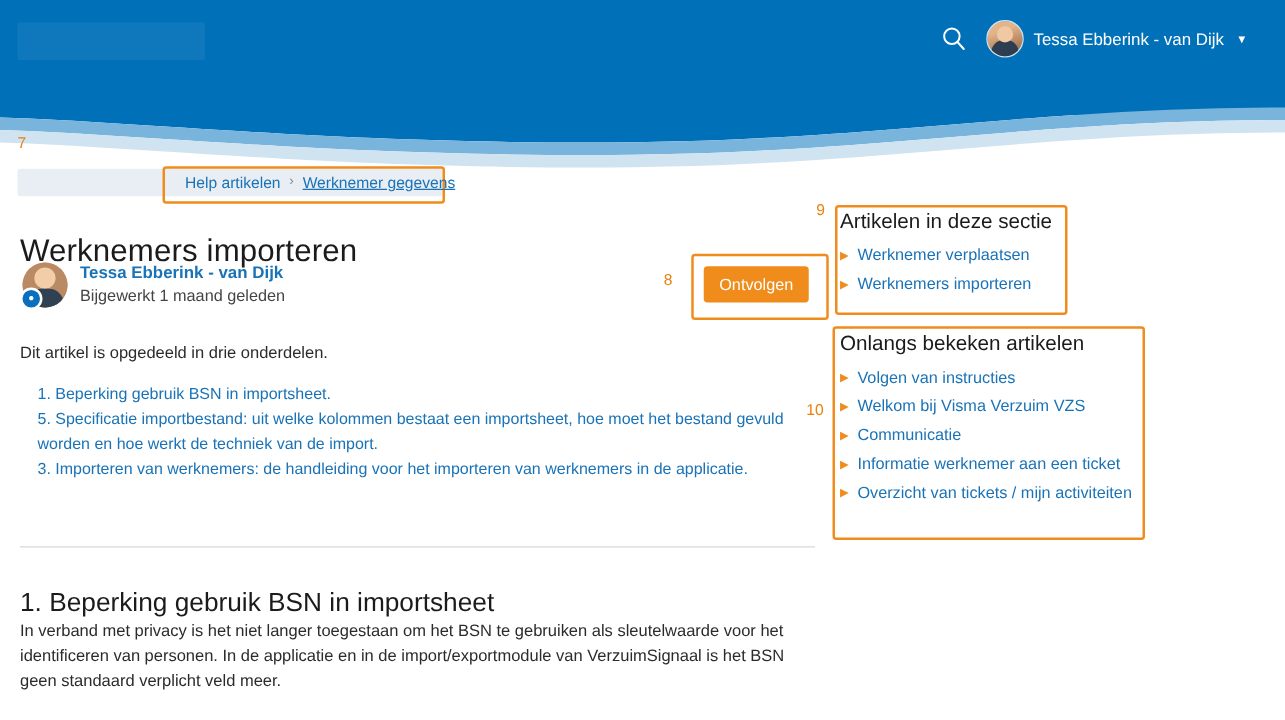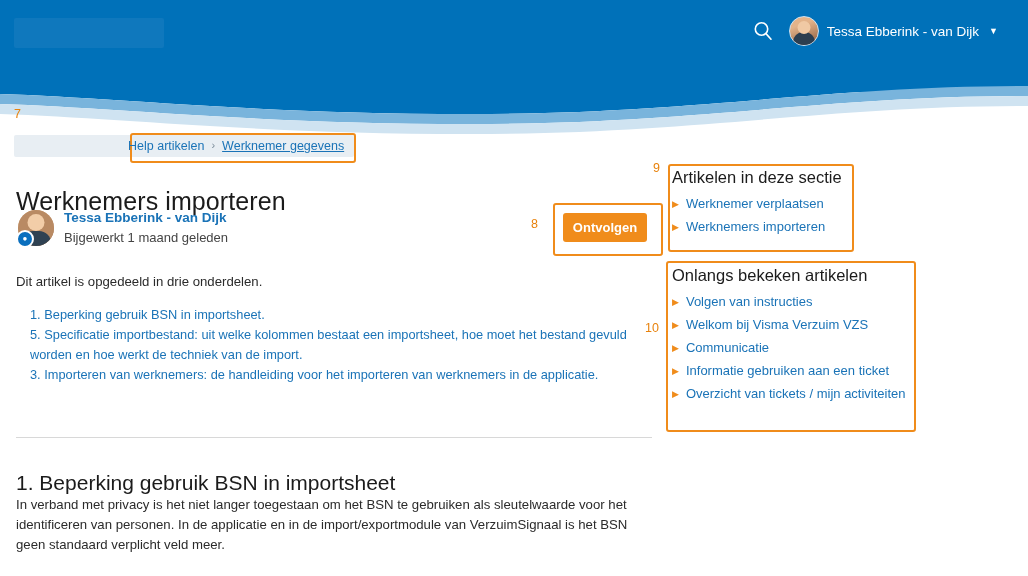--- a/index.html
+++ b/index.html
@@ -126,21 +126,21 @@
   .breadcrumb-bar {
     position: absolute;
     left: 14px; top: 135px;
     width: 340px;
     height: 22px;
     background: #e8eef3;
     border-radius: 2px;
   }
   .breadcrumb {
     position: absolute;
-    left: 128px; top: 139px;
+    left: 148px; top: 139px;
     font-size: 12.5px;
     color: #1a73b7;
     display: flex;
     align-items: flex-start;
     gap: 7px;
     white-space: nowrap;
   }
   .breadcrumb a {
     color: #1a73b7;
     text-decoration: none;
@@ -241,21 +241,20 @@
     position: absolute;
     left: 563px; top: 213px;
     width: 84px;
     height: 29px;
     background: #f08c1b;
     color: #ffffff;
     font-size: 13px;
     border: none;
     border-radius: 3px;
     cursor: pointer;
-    font-weight: bold;
   }
 
   
   .article-body {
     position: absolute;
     left: 16px; top: 272px;
     width: 636px;
     font-size: 13.2px;
     color: #2b2b2b;
     line-height: 1.45;
@@ -439,21 +438,21 @@
       <li>
         <span class="bullet-arrow">▶</span>
         <a href="#">Welkom bij Visma Verzuim VZS</a>
       </li>
       <li>
         <span class="bullet-arrow">▶</span>
         <a href="#">Communicatie</a>
       </li>
       <li>
         <span class="bullet-arrow">▶</span>
-        <a href="#">Informatie gebruiken aan een ticket</a>
+        <a href="#">Informatie werknemer aan een ticket</a>
       </li>
       <li>
         <span class="bullet-arrow">▶</span>
         <a href="#">Overzicht van tickets / mijn activiteiten</a>
       </li>
     </ul>
   </div>
 
 </div>
 

